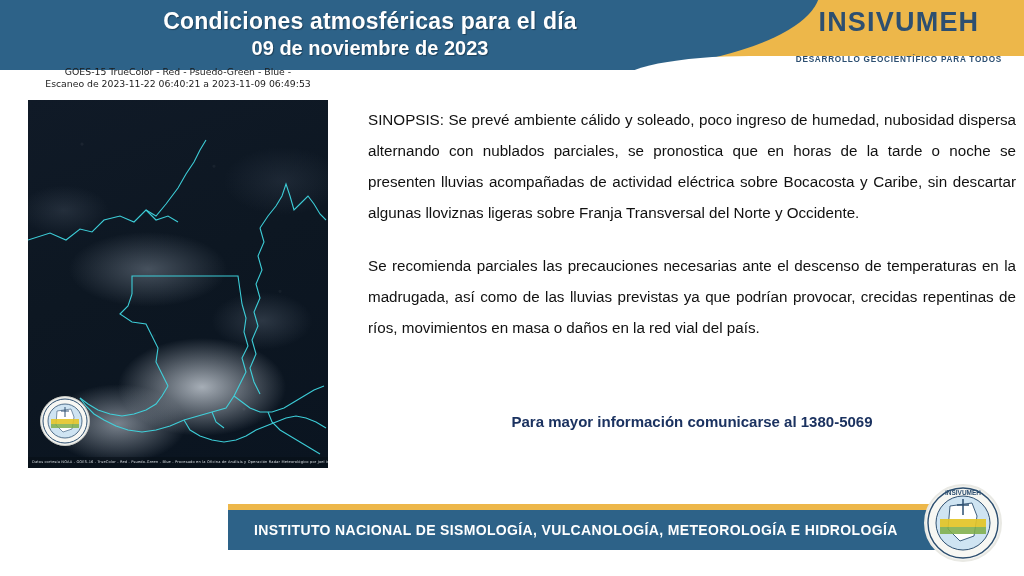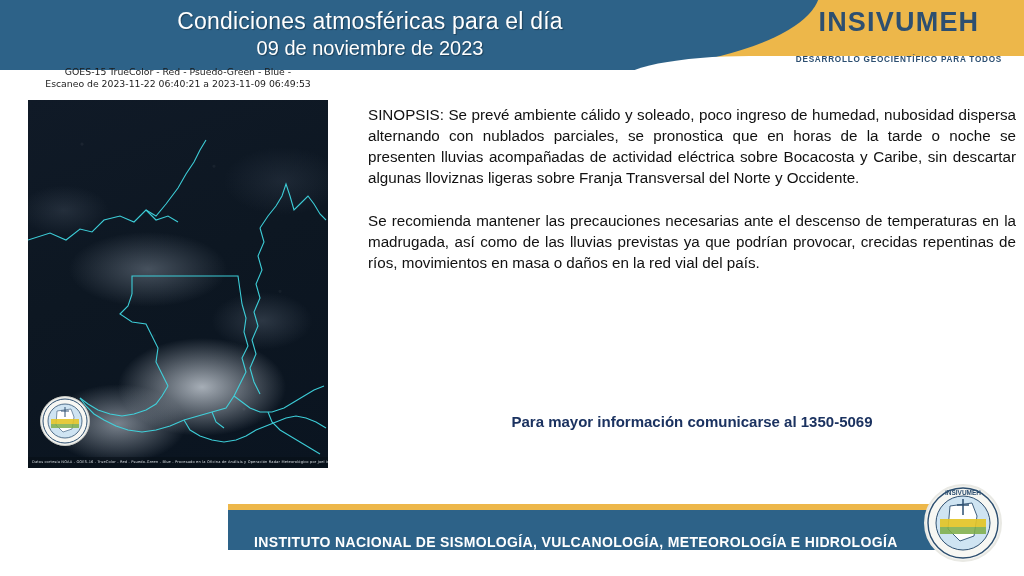--- a/index.html
+++ b/index.html
@@ -26,22 +26,22 @@
   .header-white-notch{
     position:absolute;left:620px;top:56px;width:420px;height:26px;
     background:#ffffff;
     border-top-left-radius:200px 40px;
   }
   .header-title-wrap{
     position:absolute;left:60px;top:7px;width:620px;
     text-align:center;color:#ffffff;
     text-shadow:1px 1px 1px rgba(0,0,0,.35);
   }
-  .header-line1{font-size:23px;font-weight:normal;line-height:28px;letter-spacing:.2px;}
-  .header-line2{font-size:20px;font-weight:normal;line-height:26px;text-align:center;}
+  .header-line1{font-size:23px;font-weight:bold;line-height:28px;letter-spacing:.2px;}
+  .header-line2{font-size:20px;font-weight:bold;line-height:26px;text-align:center;}
 
   .brand{
     position:absolute;right:22px;top:9px;text-align:center;line-height:1;
   }
   .brand-name{
     font-size:27px;font-weight:bold;color:#2d4f70;letter-spacing:1.2px;
   }
   .brand-tag{
     font-size:8.2px;font-weight:bold;color:#2d4f70;letter-spacing:.75px;margin-top:20px;
   }
@@ -88,36 +88,36 @@
     font-size:3.6px;line-height:11px;letter-spacing:.15px;
     padding-left:4px;white-space:nowrap;overflow:hidden;
     font-family:"DejaVu Sans", sans-serif;
   }
 
   
   .content{
     position:absolute;left:368px;top:104px;width:648px;
   }
   .para{
-    color:#111111;font-size:15.2px;line-height:21px;
+    color:#111111;font-size:15.2px;line-height:31px;
     text-align:justify;margin:0 0 22px 0;
     font-family:"Liberation Sans", sans-serif;
   }
   .para:last-of-type{margin-bottom:0;}
   .contact{
     position:absolute;left:368px;top:413px;width:648px;
     text-align:center;color:#1b3260;font-size:15px;font-weight:bold;
   }
 
   
   .footer{position:absolute;left:0;bottom:0;width:1024px;height:86px;}
 
   .foot-bar{
     position:absolute;left:228px;bottom:26px;width:716px;height:40px;
-    background:#2d6288;display:flex;align-items:flex-end;
+    background:#2d6288;display:flex;align-items:center;
   }
   .foot-bar-top{
     position:absolute;left:228px;bottom:66px;width:716px;height:6px;
     background:#edb74a;
   }
   .foot-bar-text{
     color:#ffffff;font-size:14px;font-weight:bold;letter-spacing:.35px;
     padding-left:26px;white-space:nowrap;
   }
   .foot-seal{
@@ -188,24 +188,24 @@
         <rect x="10" y="27" width="28" height="4" fill="#7fae4a" opacity="0.85"></rect>
         <path d="M24 10 L24 20 M20 14 L28 14" stroke="#2d4f70" stroke-width="1"></path>
       </svg>
     </div>
 
     <div class="sat-credit">Datos cortesía NOAA - GOES-16 - TrueColor - Red - Psuedo-Green - Blue -  Procesado en la Oficina de Análisis y Operación Radar Meteorológico por Joel Inguiragin</div>
   </div>
 
   <div class="content">
     <p class="para">SINOPSIS: Se prevé ambiente cálido y soleado, poco ingreso de humedad, nubosidad dispersa alternando con nublados parciales, se pronostica que en horas de la tarde o noche se presenten lluvias acompañadas de actividad eléctrica sobre Bocacosta y Caribe, sin descartar algunas lloviznas ligeras sobre Franja Transversal del Norte y Occidente.</p>
-    <p class="para">Se recomienda mantener las precauciones necesarias ante el descenso de temperaturas en la madrugada, así como de las lluvias previstas ya que podrían provocar, crecidas repentinas de ríos, movimientos en masa o daños en la red vial del país.</p>
-  </div>
-
-  <div class="contact">Para mayor información comunicarse al 1350-5069</div>
+    <p class="para">Se recomienda parciales las precauciones necesarias ante el descenso de temperaturas en la madrugada, así como de las lluvias previstas ya que podrían provocar, crecidas repentinas de ríos, movimientos en masa o daños en la red vial del país.</p>
+  </div>
+
+  <div class="contact">Para mayor información comunicarse al 1380-5069</div>
 
   <div class="footer">
 
     <div class="foot-bar-top"></div>
     <div class="foot-bar">
       <div class="foot-bar-text">INSTITUTO NACIONAL DE SISMOLOGÍA, VULCANOLOGÍA, METEOROLOGÍA E HIDROLOGÍA</div>
     </div>
 
     <div class="foot-seal">
       <svg viewBox="0 0 74 74" width="74" height="74">

